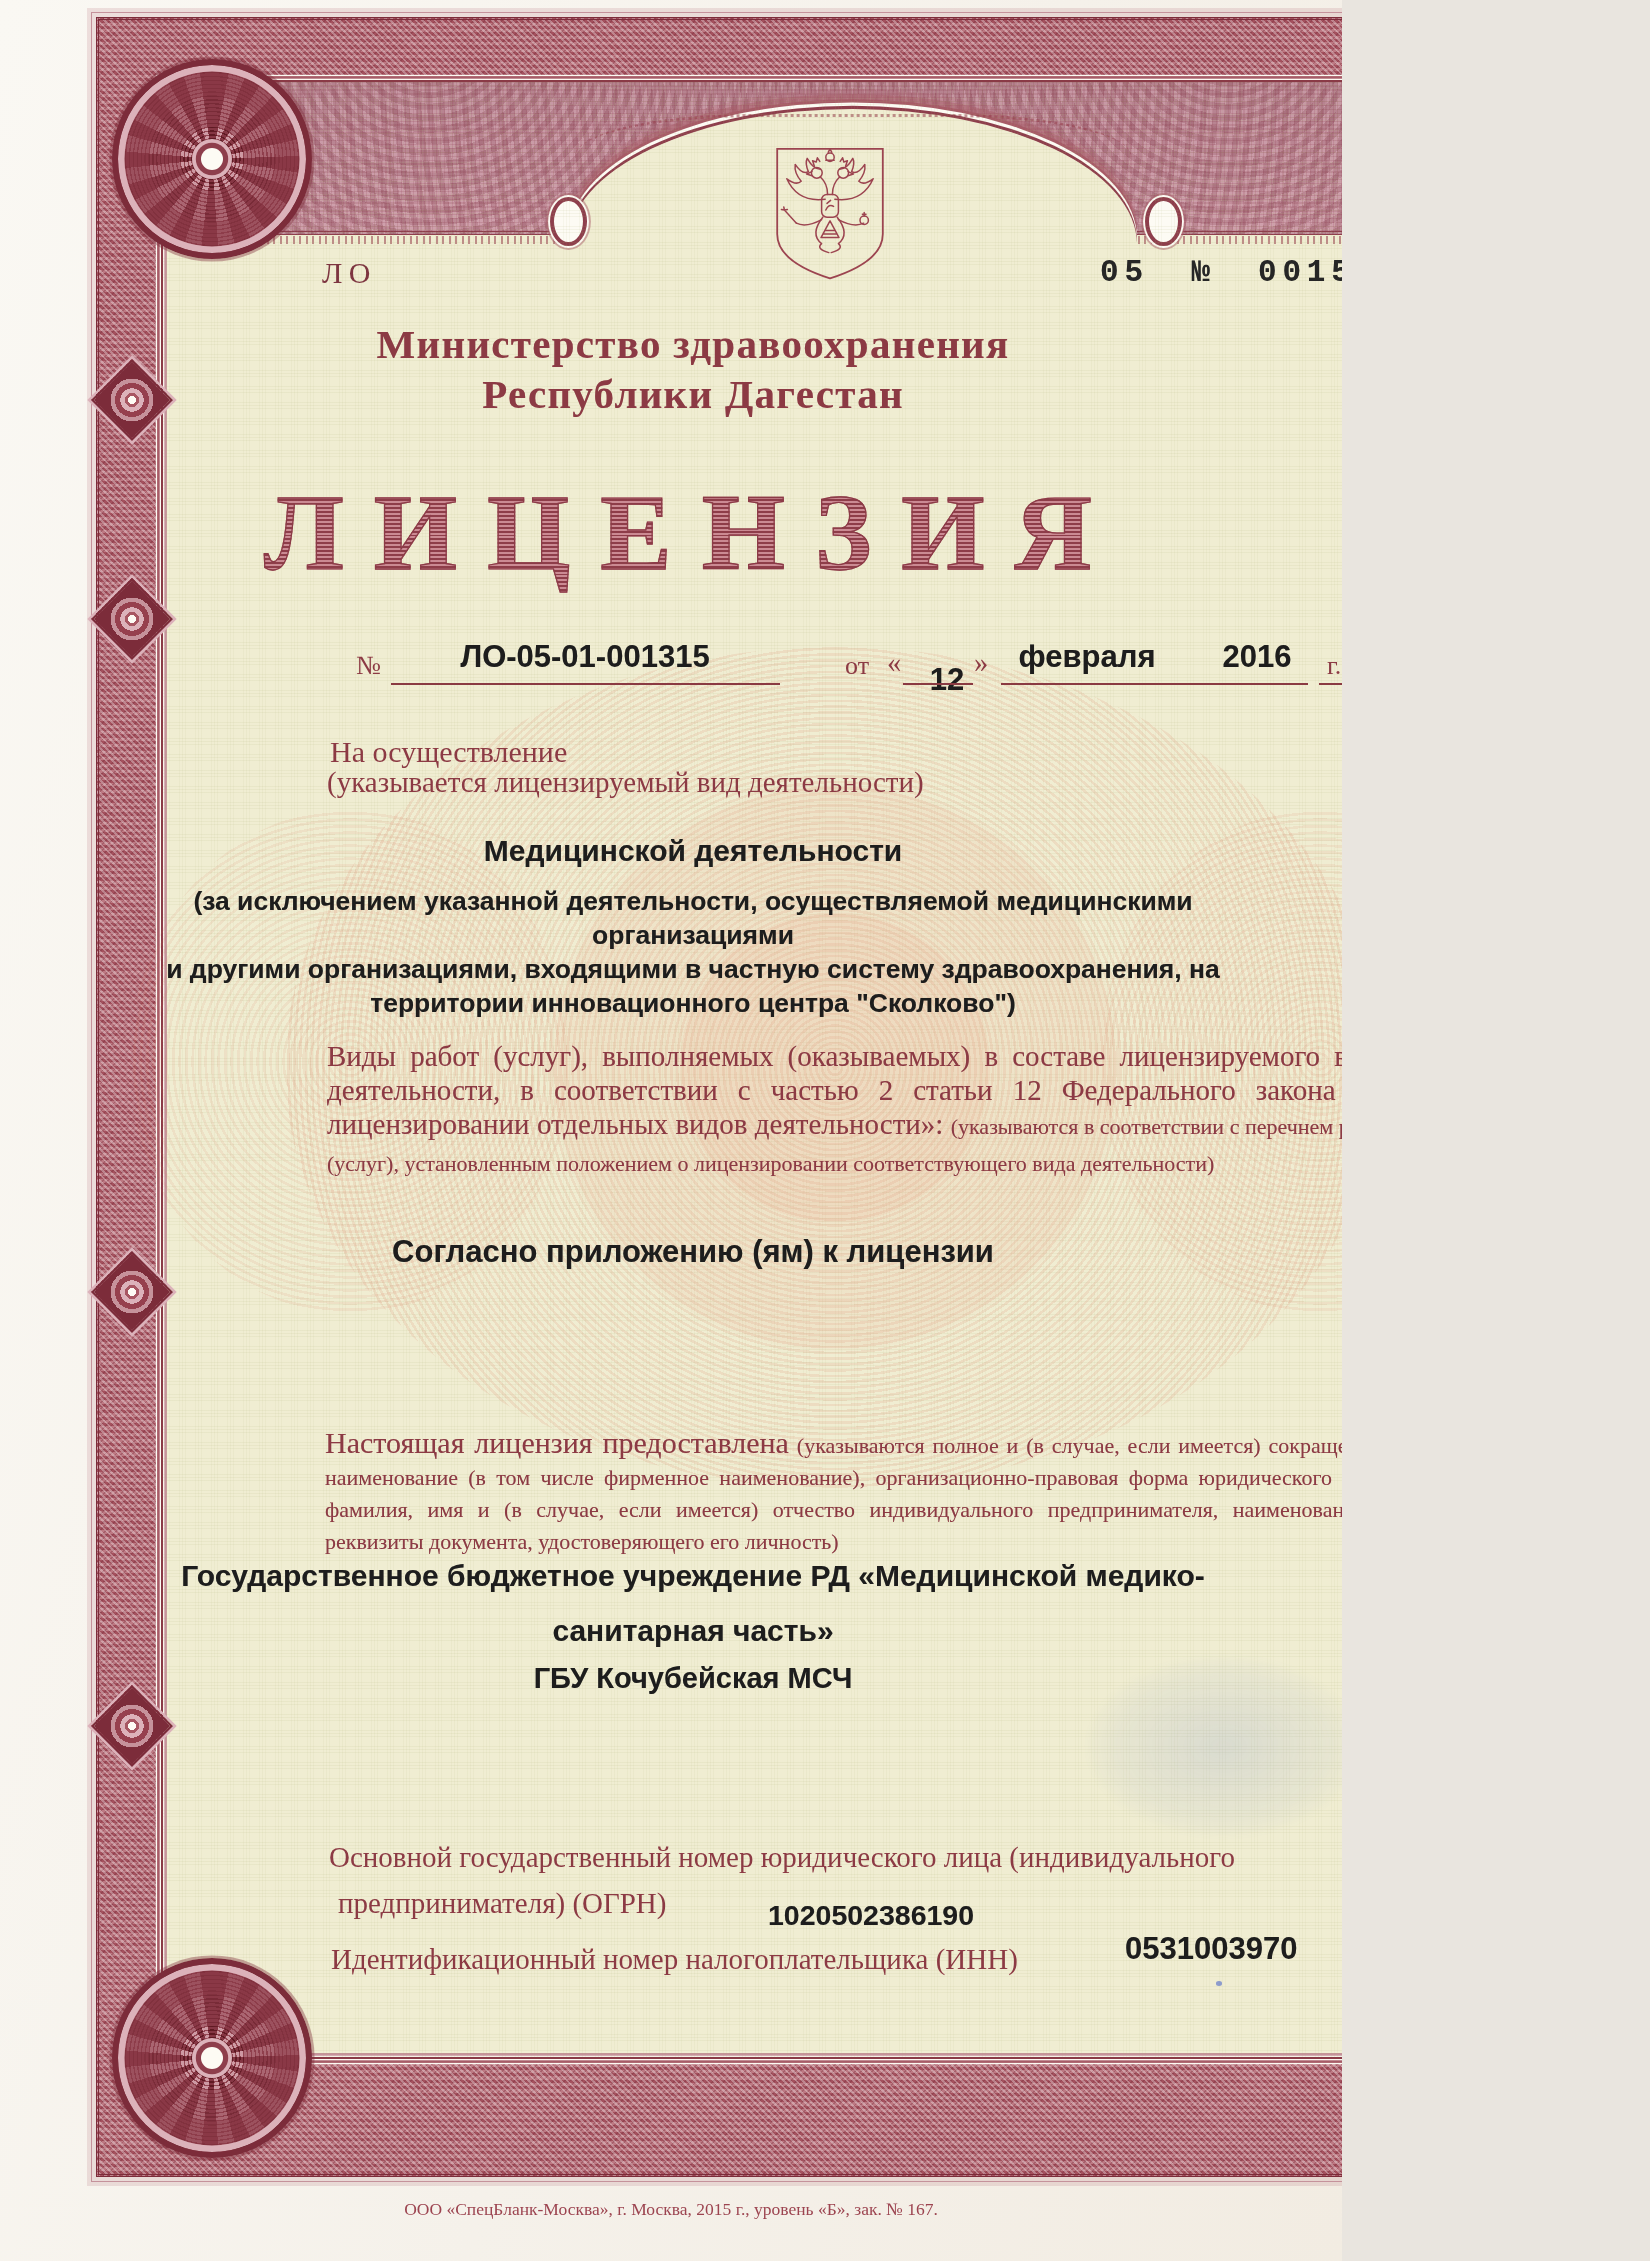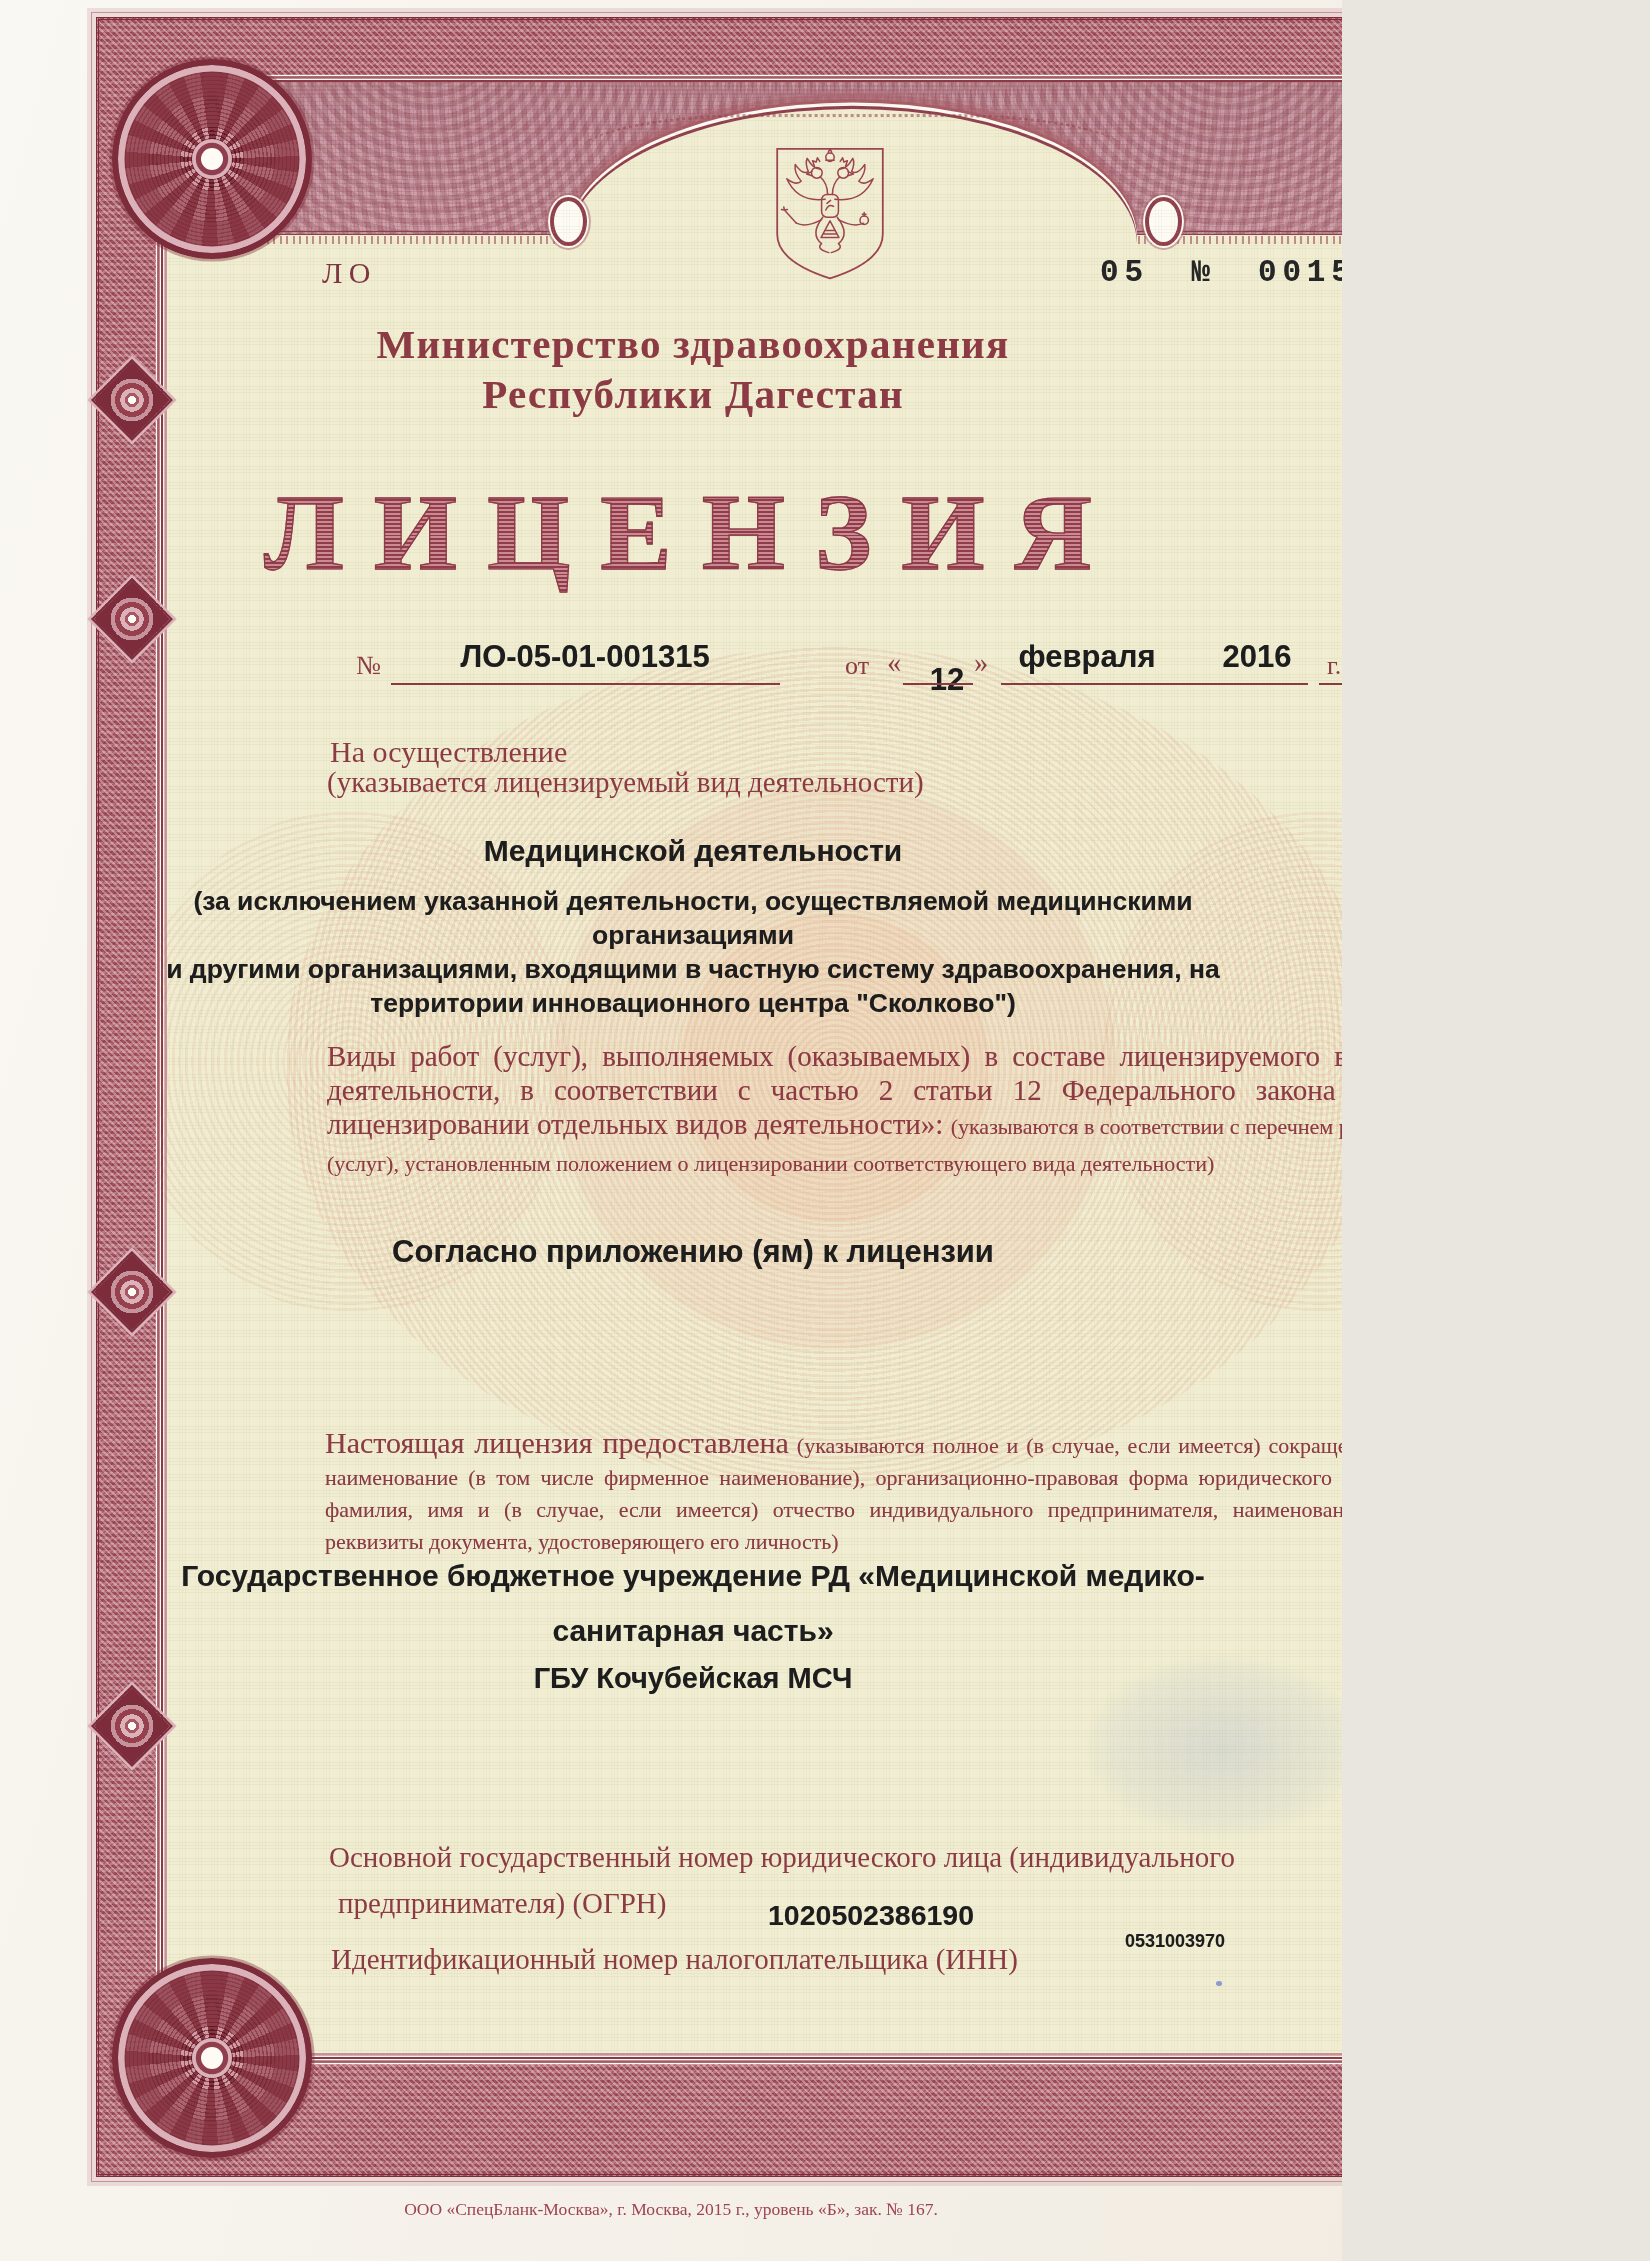--- a/index.html
+++ b/index.html
@@ -150,21 +150,21 @@
   .works .small, .grantee .small{font-size:22px;}
   .soglasno{top:1234px; font-size:31px;}
   .grantee{left:325px; top:1427px; width:1067px; font-size:22px; line-height:32px; color:#8c3a44;}
   .grantee .big{font-size:30px;}
   .org1{top:1559px; font-size:30px;}
   .org2{top:1614px; font-size:30px;}
   .org3{top:1662px; font-size:29px;}
   .ogrn-l1{left:329px; top:1841px; font-size:29px;}
   .ogrn-l2{left:338px; top:1887px; font-size:29px;}
   .ogrn-v{left:768px; top:1899px; font-size:28.5px;}
-  .inn-v{left:1125px; top:1931px; font-size:18px;}
+  .inn-v{left:1125px; top:1931px; font-size:31px;}
   .inn-l{left:331px; top:1943px; font-size:29px;}
   .imprint{left:0; right:0; top:2199px; text-align:center; font-size:17.5px; color:#9c4450;}
   .eagle{position:absolute; left:770px; top:144px; width:120px; height:138px;}
 </style>
 </head>
 <body>
 
 <div class="page">
 
   <div class="frame">

